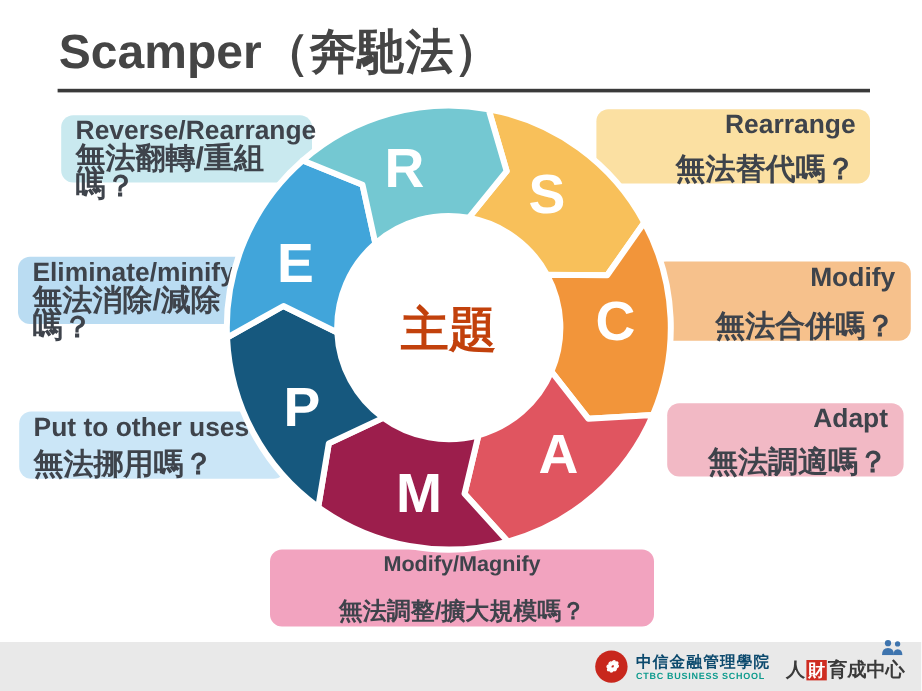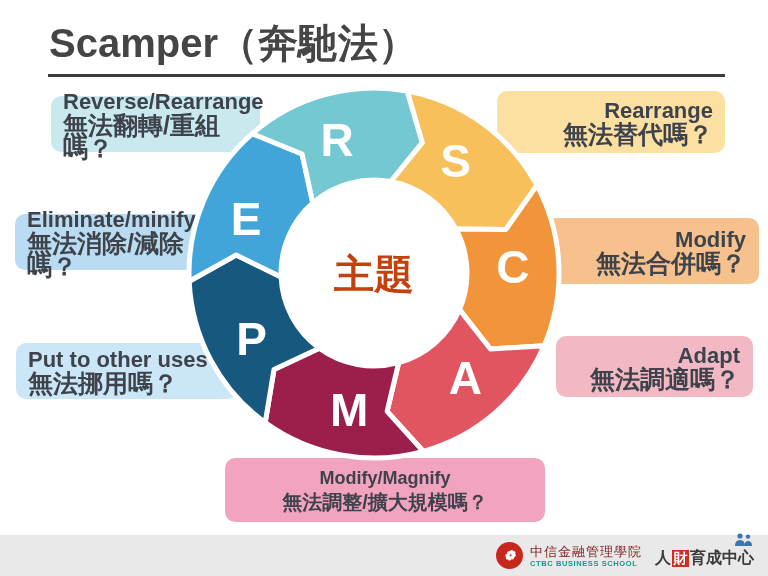--- a/index.html
+++ b/index.html
@@ -9,21 +9,21 @@
   }
   .title{
     position:absolute;left:49px;top:16px;font-size:40px;font-weight:700;
     color:#454545;letter-spacing:0px;white-space:nowrap;
   }
   .title-underline{
     position:absolute;left:48px;top:74px;width:677px;height:3px;background:#3a3a3a;
   }
   .label-box{
     position:absolute;border-radius:10px;display:flex;flex-direction:column;
-    justify-content:center;box-sizing:border-box;color:#3e434b;
+    justify-content:space-between;box-sizing:border-box;color:#3e434b;
   }
   .label-box .en{font-size:22px;font-weight:700;line-height:25px;}
   .label-box .zh{font-size:25px;font-weight:700;line-height:23px;}
   .box-reverse{left:51px;top:96px;width:209px;height:56px;padding-left:12px;text-align:left;}
   .box-substitute{left:497px;top:91px;width:228px;height:62px;padding-right:12px;text-align:right;}
   .box-eliminate{left:15px;top:214px;width:213px;height:56px;padding-left:12px;text-align:left;}
   .box-combine{left:545px;top:218px;width:214px;height:66px;padding-right:13px;text-align:right;}
   .box-put{left:16px;top:343px;width:222px;height:56px;padding-left:12px;text-align:left;}
   .box-adapt{left:556px;top:336px;width:197px;height:61px;padding-right:13px;text-align:right;}
   .box-modify{left:225px;top:458px;width:320px;height:64px;text-align:center;}
@@ -39,21 +39,21 @@
     display:flex;align-items:center;justify-content:flex-end;
   }
   .logo-group{display:flex;align-items:center;gap:7px;padding-right:14px;}
   .seal{
     width:27px;height:27px;border-radius:50%;background:#c8271d;
     display:flex;align-items:center;justify-content:center;
     color:#fff;font-family:"Liberation Serif","DejaVu Serif",serif;
     font-style:italic;font-size:13px;font-weight:700;
   }
   .school-names{display:flex;flex-direction:column;justify-content:center;}
-  .school-zh{font-size:13px;font-weight:400;color:#7f1d1d;letter-spacing:1px;line-height:15px;}
+  .school-zh{font-size:13px;font-weight:700;color:#0c4a6e;letter-spacing:1px;line-height:15px;}
   .school-en{font-size:7.5px;font-weight:700;color:#0f9b8e;letter-spacing:0.6px;line-height:9px;}
   .talent{position:relative;display:flex;align-items:center;margin-left:6px;padding-top:6px;}
   .talent-text{font-size:16px;font-weight:700;color:#3a3a3a;display:flex;align-items:center;}
   .talent-highlight{
     display:inline-flex;align-items:center;justify-content:center;
     width:17px;height:17px;background:#cf2d22;color:#fff;margin:0 1px;
     font-size:14px;font-weight:700;
   }
   .people-icon{position:absolute;right:0px;top:-9px;}
 </style>

